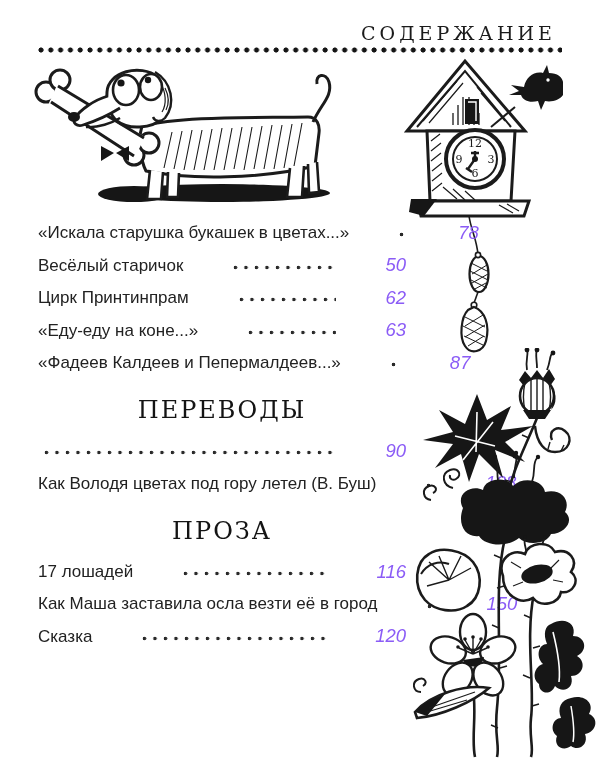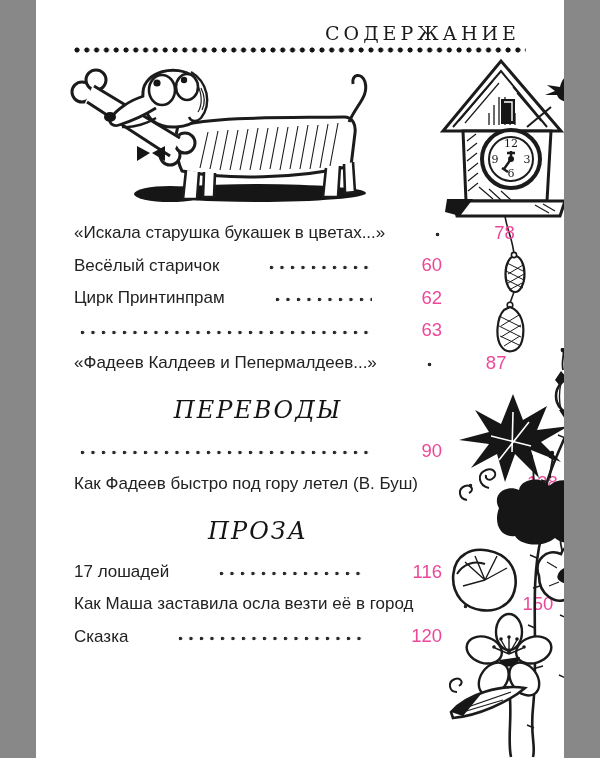--- a/index.html
+++ b/index.html
@@ -1,42 +1,42 @@
 <!DOCTYPE html>
 <html><head>
 <meta charset="utf-8">
 <style>
   html,body{margin:0;padding:0;background:#888;}
   .page{
-    position:relative;width:528px;height:758px;margin:0 auto;
+    position:relative;width:600px;height:758px;margin:0 auto;
     background:#ffffff;color:#1e1e1e;overflow:hidden;
     font-family:"Liberation Sans", sans-serif;
   }
   .title{
     position:absolute;top:22px;right:44px;
     font-family:"DejaVu Serif", serif;
     font-size:19px;letter-spacing:4px;font-weight:500;color:#1b1b1b;
   }
   .rule{
     position:absolute;top:47px;left:38px;right:38px;height:6px;
     background-image:radial-gradient(circle at 3px 3px,#141414 2.2px,transparent 2.9px);
     background-size:9.8px 6px;background-repeat:repeat-x;
   }
   .toc{position:absolute;left:38px;top:210px;width:368px;}
   .row{display:flex;align-items:flex-end;height:32.4px;gap:44px;}
   .row .t{font-size:17px;line-height:1.12;white-space:nowrap;color:#222;}
-  .row .p{font-size:18.5px;line-height:1.05;color:#ec4899;}
+  .row .p{font-size:18.5px;line-height:1.05;color:#8b5cf6;font-style:italic;}
   .row .dots{
     flex:1;min-width:10px;height:5px;margin:0 5px 5px 6px;align-self:flex-end;
     background-image:radial-gradient(circle at 2.5px 2.5px,#2a2a2a 1.5px,transparent 2.1px);
     background-size:10.5px 5px;background-repeat:repeat-x;
   }
   .section-heading{
     height:36px;line-height:36px;margin-top:20px;text-align:center;
-    font-family:"DejaVu Serif", serif;font-size:24px;letter-spacing:2px;color:#141414;font-style:italic;
+    font-family:"DejaVu Serif", serif;font-size:24px;letter-spacing:2px;color:#141414;
   }
   .dog{position:absolute;left:22px;top:60px;}
   .clock{position:absolute;left:403px;top:55px;}
   .flowers{position:absolute;left:413px;top:348px;}
   svg{display:block;}
   .ink{stroke:#1b1b1b;fill:none;}
   .wb{fill:#fff;stroke:#1b1b1b;}
   .fill{fill:#161616;stroke:none;}
   .clock-numeral{font-family:"DejaVu Serif", serif;font-size:11px;fill:#1b1b1b;}
 </style>
@@ -128,43 +128,44 @@
 
   <div class="toc">
       <div class="row">
         <span class="t">«Искала старушка букашек в цветах...»</span>
         <span class="dots"></span>
         <span class="p">78</span>
       </div>
       <div class="row">
         <span class="t">Весёлый старичок</span>
         <span class="dots"></span>
-        <span class="p">60</span>
+        <span class="p">50</span>
       </div>
       <div class="row">
         <span class="t">Цирк Принтинпрам</span>
         <span class="dots"></span>
         <span class="p">62</span>
       </div>
       <div class="row">
+        <span class="t">«Еду-еду на коне...»</span>
         <span class="dots"></span>
         <span class="p">63</span>
       </div>
       <div class="row">
         <span class="t">«Фадеев Калдеев и Пепермалдеев...»</span>
         <span class="dots"></span>
         <span class="p">87</span>
       </div>
       <div class="section-heading">ПЕРЕВОДЫ</div>
       <div class="row">
         <span class="dots"></span>
         <span class="p">90</span>
       </div>
       <div class="row">
-        <span class="t">Как Фадеев быстро под гору летел (В. Буш)</span>
+        <span class="t">Как Володя цветах под гору летел (В. Буш)</span>
         <span class="dots"></span>
         <span class="p">138</span>
       </div>
       <div class="section-heading">ПРОЗА</div>
       <div class="row">
         <span class="t">17 лошадей</span>
         <span class="dots"></span>
         <span class="p">116</span>
       </div>
       <div class="row">

